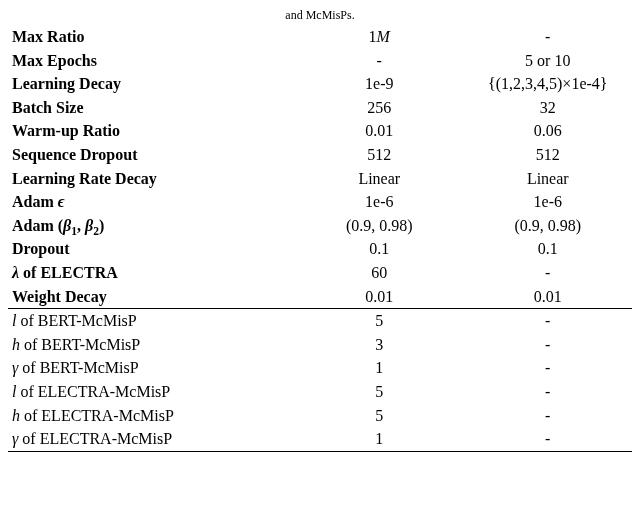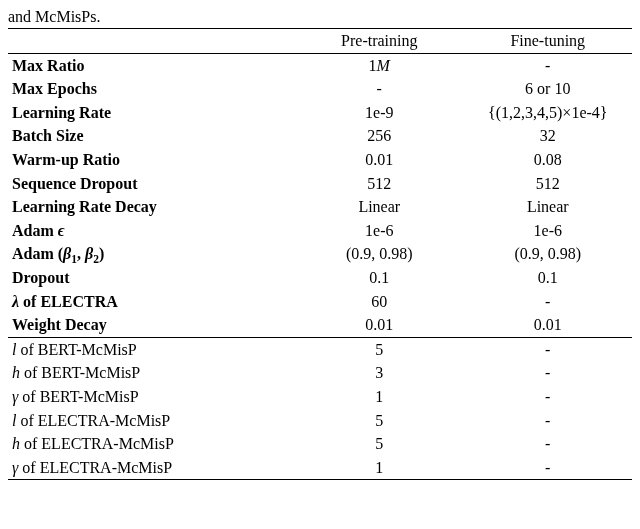--- a/index.html
+++ b/index.html
@@ -6,22 +6,23 @@
     margin: 0;
     padding: 8px;
     font-family: "Times New Roman", Times, serif;
     font-size: 16px;
     color: #000;
     background: #fff;
     width: 640px;
     box-sizing: border-box;
   }
   .caption {
-    font-size: 16px;
+    font-size: 12px;
     margin-bottom: 2px;
+    text-align: center;
   }
   table {
     border-collapse: collapse;
     width: 100%;
     table-layout: fixed;
   }
   td, th {
     padding: 1px 4px;
     font-size: 16px;
     vertical-align: middle;
@@ -43,50 +44,45 @@
 <div class="caption">and McMisPs.</div>
 
 <table>
   <colgroup>
     <col class="col-param">
       <col class="col-pre">
       <col class="col-ft">
   </colgroup>
 
   <tbody>
-      <tr class="hdr hline-top hline-bottom">
-    <td></td>
-    <td class="col-pre">Pre-training</td>
-    <td class="col-ft">Fine-tuning</td>
-  </tr>
 
   <tr>
     <td class="b">Max Ratio</td>
     <td class="col-pre">1<span class="mi">M</span></td>
     <td class="col-ft">-</td>
   </tr>
   <tr>
     <td class="b">Max Epochs</td>
     <td class="col-pre">-</td>
-    <td class="col-ft">6 or 10</td>
+    <td class="col-ft">5 or 10</td>
   </tr>
   <tr>
-    <td class="b">Learning Rate</td>
+    <td class="b">Learning Decay</td>
     <td class="col-pre">1e-9</td>
     <td class="col-ft">{(1,2,3,4,5)×1e-4}</td>
   </tr>
   <tr>
     <td class="b">Batch Size</td>
     <td class="col-pre">256</td>
     <td class="col-ft">32</td>
   </tr>
   <tr>
     <td class="b">Warm-up Ratio</td>
     <td class="col-pre">0.01</td>
-    <td class="col-ft">0.08</td>
+    <td class="col-ft">0.06</td>
   </tr>
   <tr>
     <td class="b">Sequence Dropout</td>
     <td class="col-pre">512</td>
     <td class="col-ft">512</td>
   </tr>
   <tr>
     <td class="b">Learning Rate Decay</td>
     <td class="col-pre">Linear</td>
     <td class="col-ft">Linear</td>

